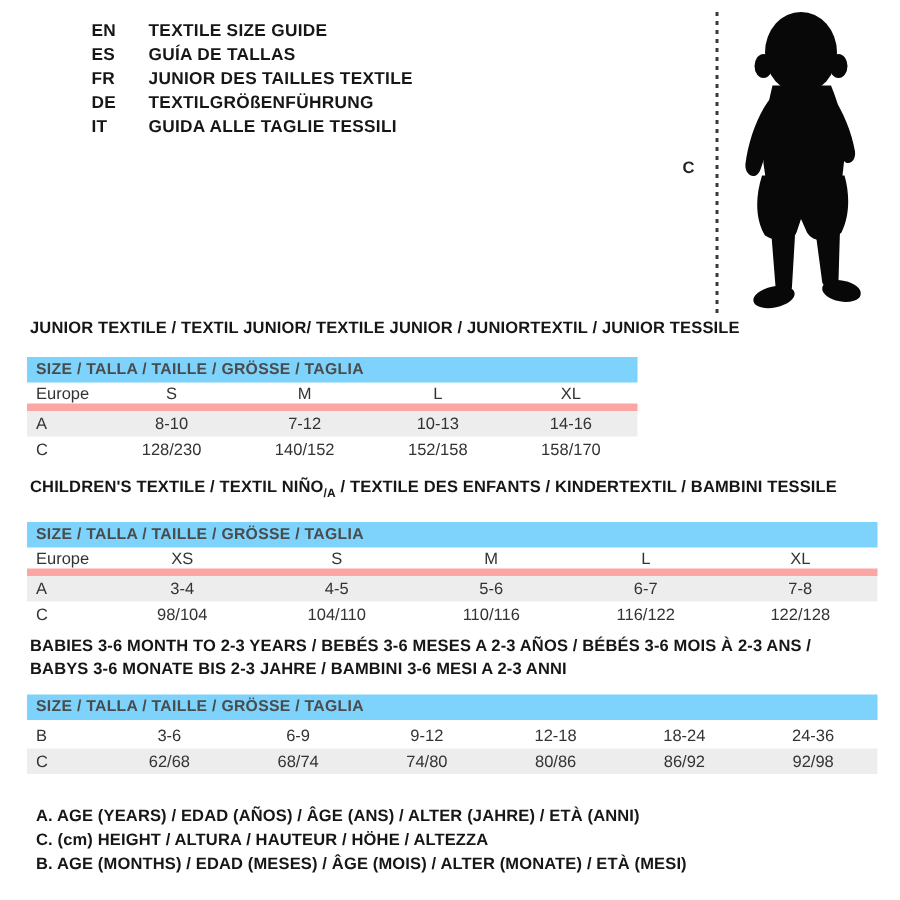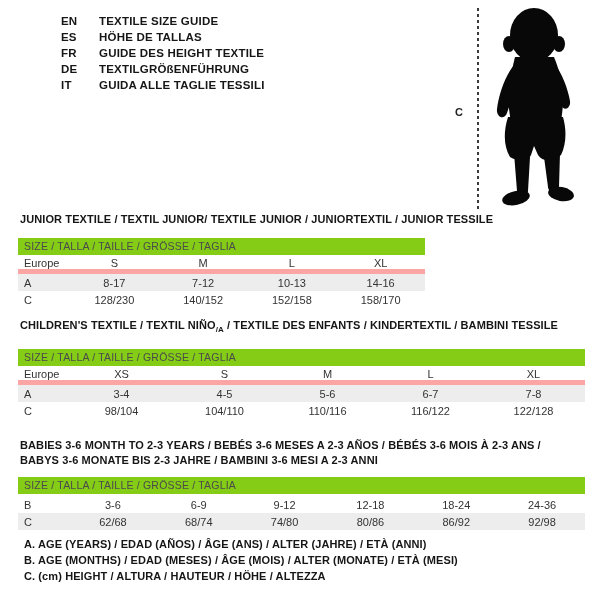--- a/index.html
+++ b/index.html
@@ -22,25 +22,25 @@
   }
   .height-letter { position:absolute; left:455px; top:106px; font-size:11px; font-weight:bold; color:#222; }
   .baby-svg { position:absolute; left:484px; top:5px; }
 
   
   .size-table { position:absolute; left:18px; }
   .t1 { top:212px; width:407px; }
   .t2 { top:318px; width:567px; }
   .t3 { top:424px; width:567px; }
   .table-title { font-size:11px; font-weight:bold; color:#161616; letter-spacing:.1px; line-height:14px; margin:0 0 12px 2px; white-space:nowrap; }
-  .t3 .table-title { line-height:15px; margin-bottom:9px; white-space:normal;margin-top:14px; }
+  .t3 .table-title { line-height:15px; margin-bottom:9px; white-space:normal; }
   .table-title sub { font-size:8px; }
   .band {
-    height:17px; line-height:17px; background:#84cc16; color:#4b4b4b;
-    font-size:10.5px; font-weight:normal; letter-spacing:.2px; padding-left:6px; margin-bottom:2px;
+    height:17px; line-height:17px; background:#7dd3fc; color:#4b4b4b;
+    font-size:10.5px; font-weight:bold; letter-spacing:.2px; padding-left:6px; margin-bottom:2px;
   }
   .trow { display:grid; height:17px; align-items:center; font-size:11px; color:#333; }
   .t1 .trow { grid-template-columns:52px repeat(4,1fr); }
   .t2 .trow { grid-template-columns:52px repeat(5,1fr); }
   .t3 .trow { grid-template-columns:52px repeat(6,1fr); }
   .trow .cell { text-align:center; }
   .trow .label-cell { text-align:left; padding-left:6px; }
   .trow.shaded { background:#ededed; }
   .trow.region { border-bottom:5px solid #fca5a5; }
 
@@ -53,25 +53,25 @@
 
 <div class="canvas">
 
   <div class="lang-block">
     <div class="lang-row">
       <span class="lang-code">EN</span>
       <span class="lang-label">TEXTILE SIZE GUIDE</span>
     </div>
     <div class="lang-row">
       <span class="lang-code">ES</span>
-      <span class="lang-label">HÖHE DE TALLAS</span>
+      <span class="lang-label">GUÍA DE TALLAS</span>
     </div>
     <div class="lang-row">
       <span class="lang-code">FR</span>
-      <span class="lang-label">GUIDE DES HEIGHT TEXTILE</span>
+      <span class="lang-label">JUNIOR DES TAILLES TEXTILE</span>
     </div>
     <div class="lang-row">
       <span class="lang-code">DE</span>
       <span class="lang-label">TEXTILGRÖßENFÜHRUNG</span>
     </div>
     <div class="lang-row">
       <span class="lang-code">IT</span>
       <span class="lang-label">GUIDA ALLE TAGLIE TESSILI</span>
     </div>
   </div>
@@ -99,21 +99,21 @@
     <div class="band">SIZE / TALLA / TAILLE / GRÖSSE / TAGLIA</div>
     <div class="trow region">
       <span class="cell label-cell">Europe</span>
       <span class="cell">S</span>
       <span class="cell">M</span>
       <span class="cell">L</span>
       <span class="cell">XL</span>
     </div>
     <div class="trow shaded">
       <span class="cell label-cell">A</span>
-      <span class="cell">8-17</span>
+      <span class="cell">8-10</span>
       <span class="cell">7-12</span>
       <span class="cell">10-13</span>
       <span class="cell">14-16</span>
     </div>
     <div class="trow">
       <span class="cell label-cell">C</span>
       <span class="cell">128/230</span>
       <span class="cell">140/152</span>
       <span class="cell">152/158</span>
       <span class="cell">158/170</span>
@@ -170,17 +170,17 @@
       <span class="cell">68/74</span>
       <span class="cell">74/80</span>
       <span class="cell">80/86</span>
       <span class="cell">86/92</span>
       <span class="cell">92/98</span>
     </div>
   </section>
 
   <div class="notes">
     <div class="note-line">A. AGE (YEARS) / EDAD (AÑOS) / ÂGE (ANS) / ALTER (JAHRE) / ETÀ (ANNI)</div>
+    <div class="note-line">C. (cm) HEIGHT / ALTURA / HAUTEUR / HÖHE / ALTEZZA</div>
     <div class="note-line">B. AGE (MONTHS) / EDAD (MESES) / ÂGE (MOIS) / ALTER (MONATE) / ETÀ (MESI)</div>
-    <div class="note-line">C. (cm) HEIGHT / ALTURA / HAUTEUR / HÖHE / ALTEZZA</div>
   </div>
 
 </div>
 
 </body></html>

